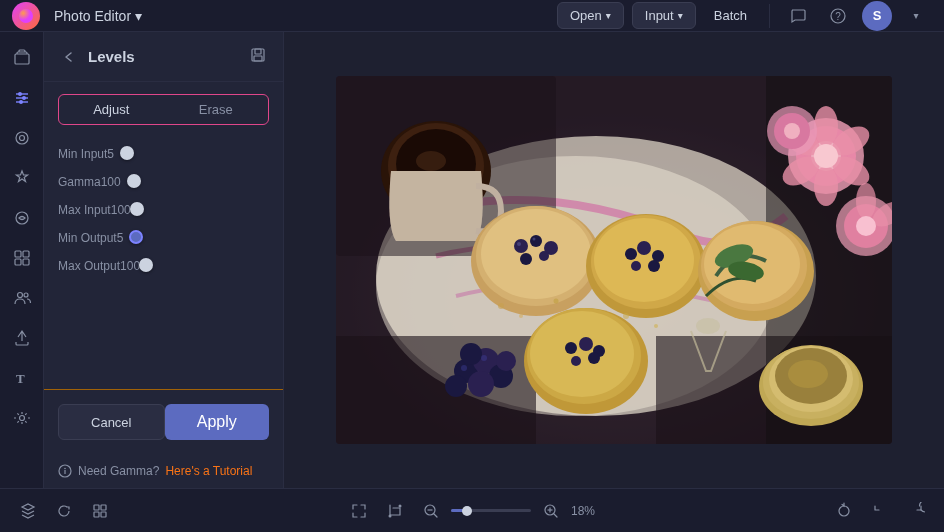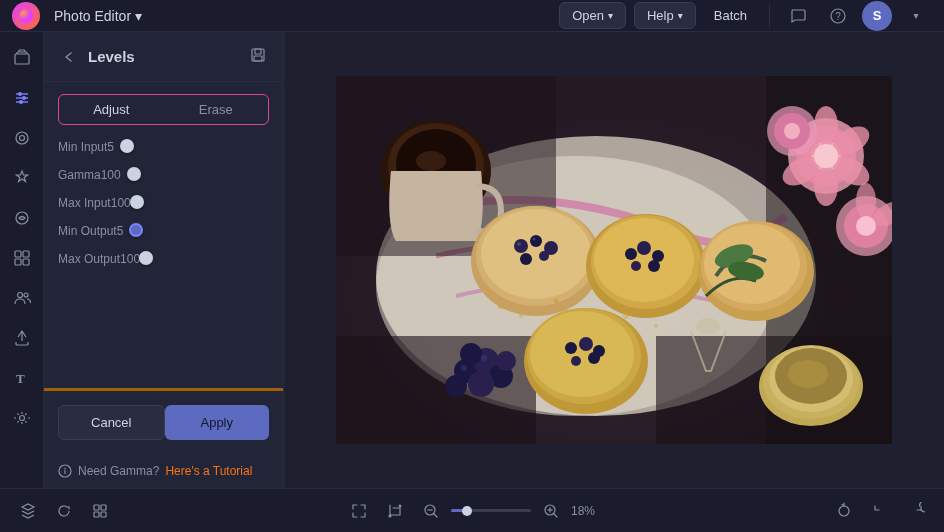--- a/index.html
+++ b/index.html
@@ -172,21 +172,21 @@
       color: #8890a4;
       font-size: 14px;
       cursor: pointer;
       padding: 2px;
     }
 
     
     .panel-tabs {
       display: flex;
       border: 1.5px solid #e0468a;
-      margin: 12px 14px 1px 14px;
+      margin: 12px 14px 8px 14px;
       border-radius: 6px;
       overflow: hidden;
     }
     .panel-tab {
       flex: 1;
       padding: 7px 0;
       text-align: center;
       font-size: 13px;
       cursor: pointer;
       background: none;
@@ -252,39 +252,39 @@
     .slider-thumb.blue {
       background: #5c6bc0;
       border: 2px solid #7c83ff;
     }
 
     
     .panel-buttons {
       display: flex;
       gap: 0;
       padding: 14px;
-      border-top: 3px solid #a16207;
+      border-top: 1px solid #a16207;
     }
     .btn-cancel {
       flex: 1;
       padding: 9px 0;
       background: #2a2d42;
       border: 1px solid #3a3d52;
       color: #ccd3e0;
       font-size: 13px;
       border-radius: 6px;
       cursor: pointer;
     }
     .btn-apply {
       flex: 1;
       padding: 9px 0;
       background: #5c6bc0;
       border: none;
-      color: #0f172a;
-      font-size: 13px;
+      color: #ffffff;
+      font-size: 16px;
       font-weight: 500;
       border-radius: 6px;
       cursor: pointer;
     }
 
     
     .panel-help {
       display: flex;
       align-items: center;
       gap: 6px;
@@ -406,21 +406,21 @@
   <button class="app-title-btn">
     <span>Photo Editor</span>
     <span>▾</span>
   </button>
   <div class="topbar-spacer"></div>
   <button class="topbar-btn">
     <span>Open</span>
     <span style="font-size:10px;">▾</span>
   </button>
   <button class="topbar-btn">
-    <span>Help</span>
+    <span>Input</span>
     <span style="font-size:10px;">▾</span>
   </button>
   <button class="topbar-btn-plain">
     <span>Batch</span>
   </button>
   <div style="width:1px;height:24px;background:#2a2d42;margin:0 4px;"></div>
   <button class="topbar-icon-btn">
     <svg width="18" height="18" viewBox="0 0 18 18" fill="none" xmlns="http://www.w3.org/2000/svg">
       <path d="M3 3h12a1 1 0 011 1v8a1 1 0 01-1 1H6l-3 2V4a1 1 0 011-1z" stroke="#8890a4" stroke-width="1.2" fill="none"></path>
     </svg>

